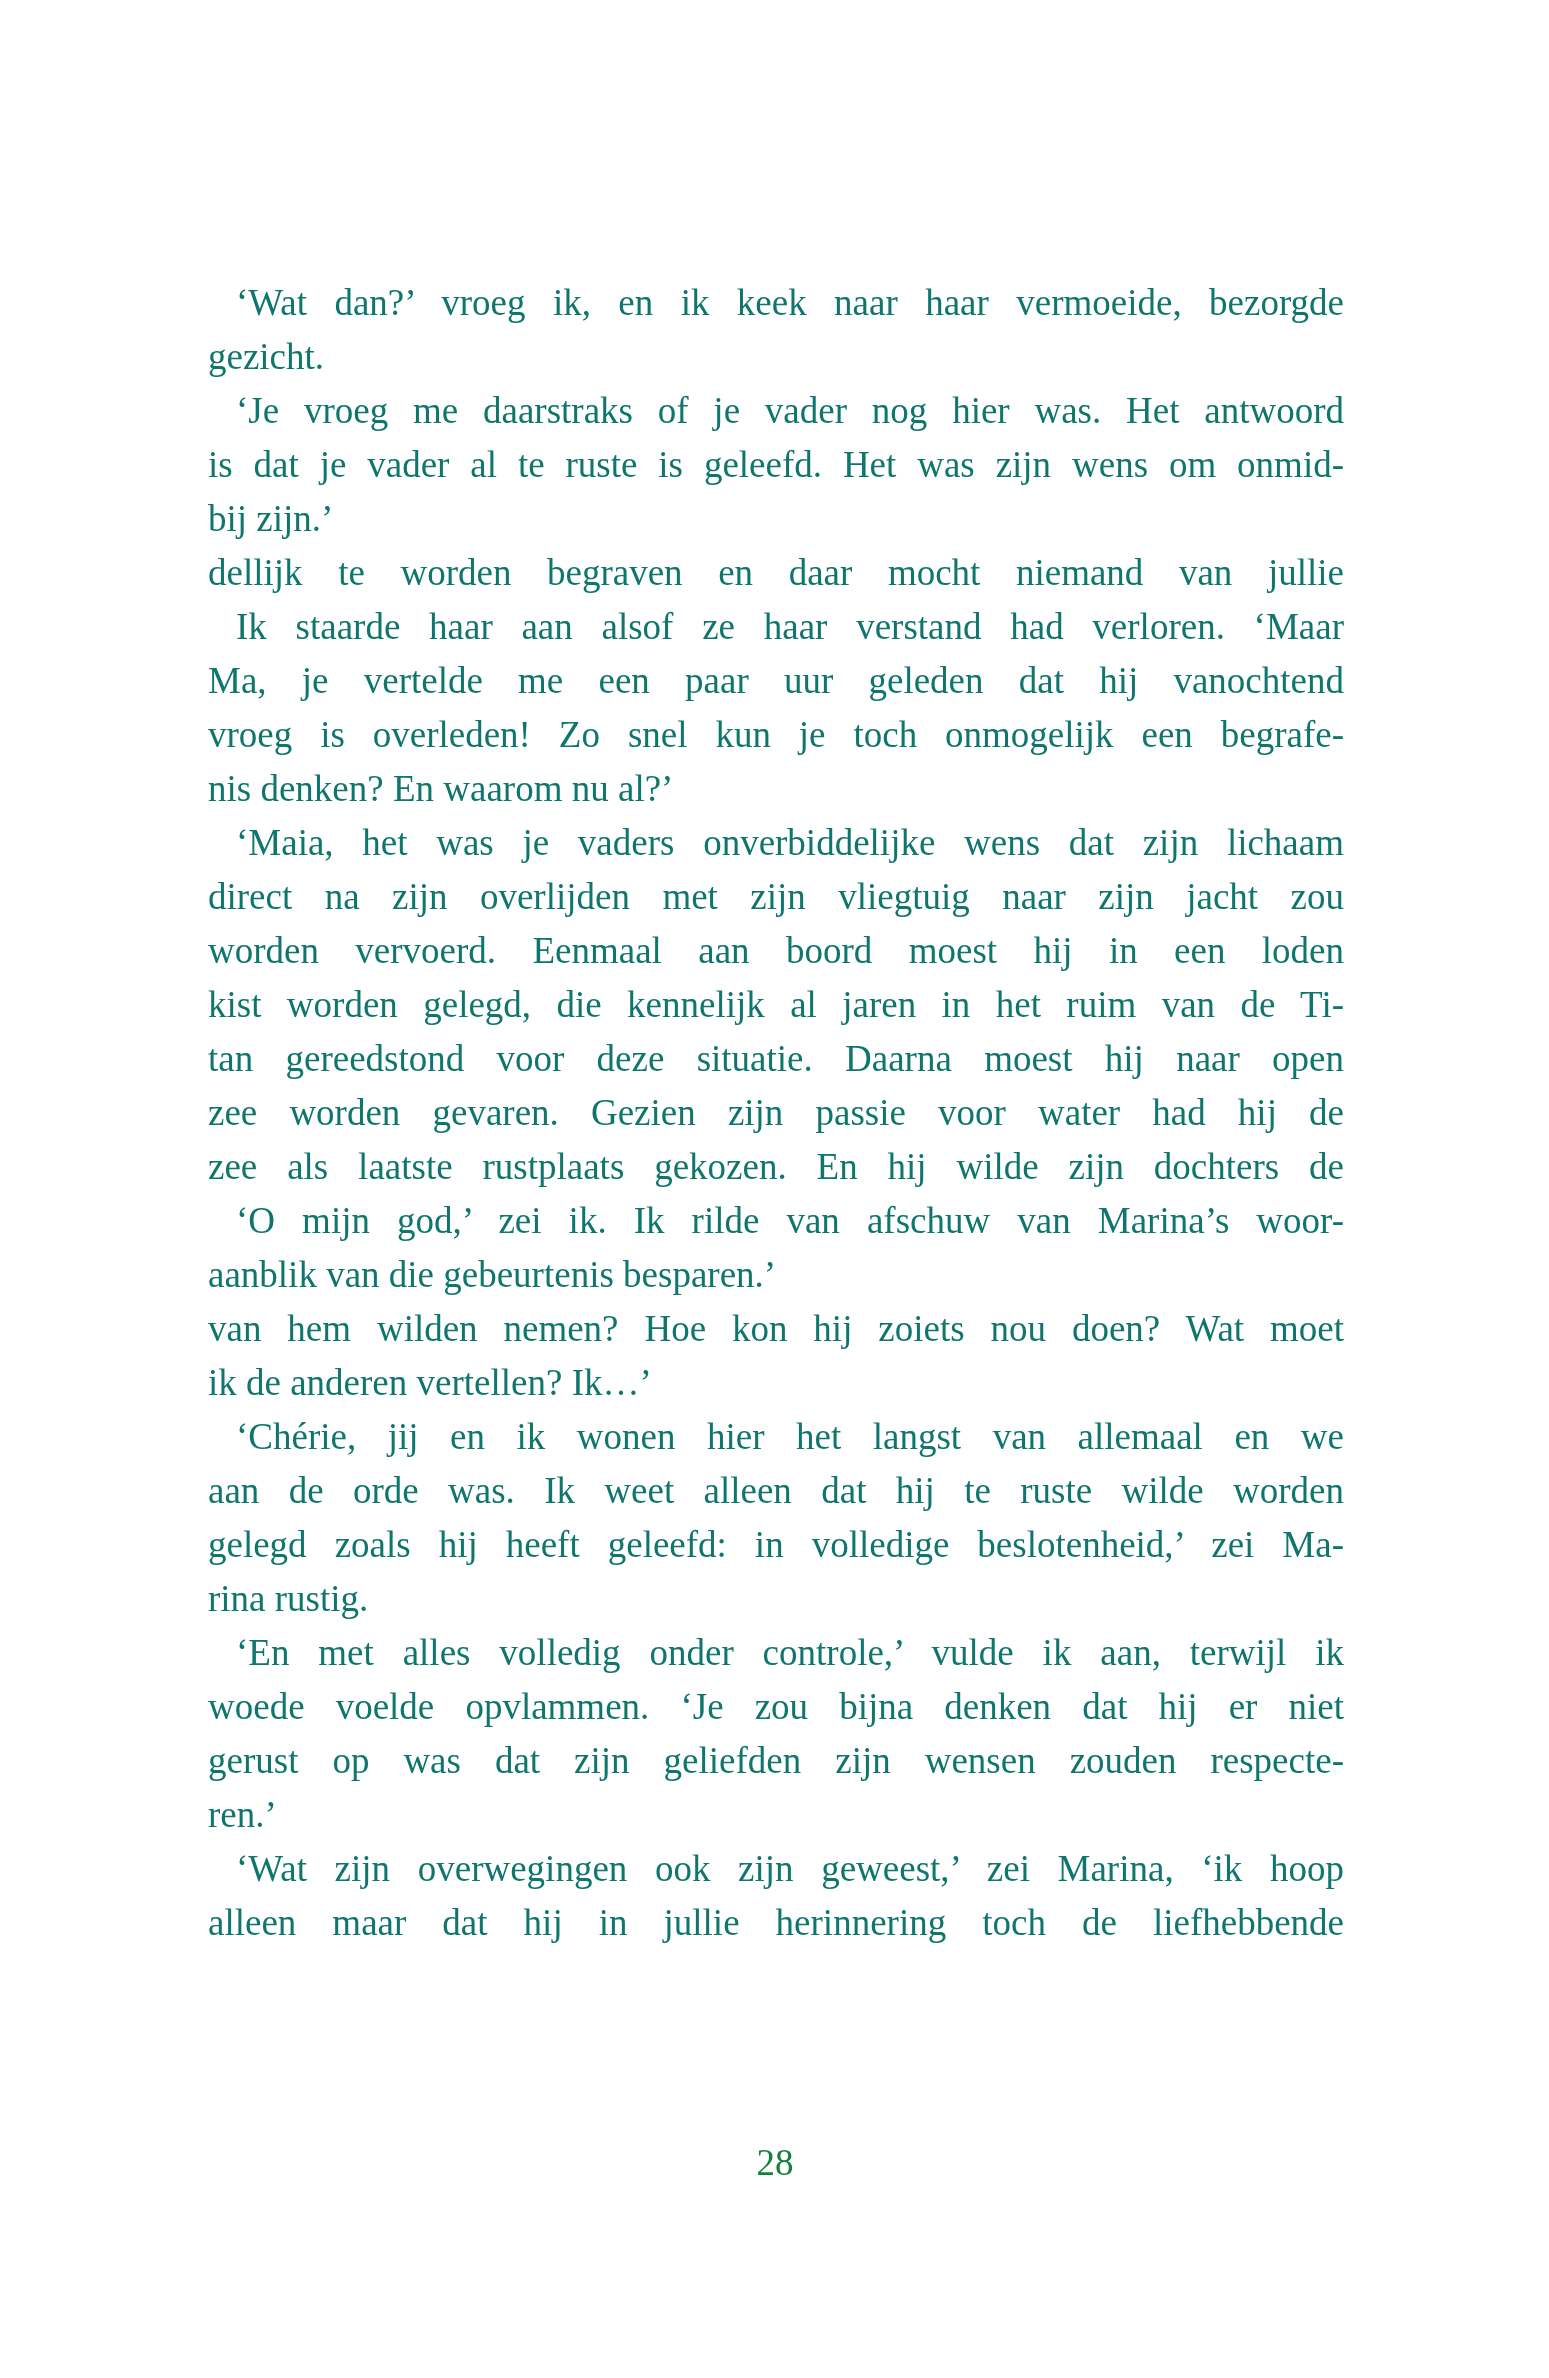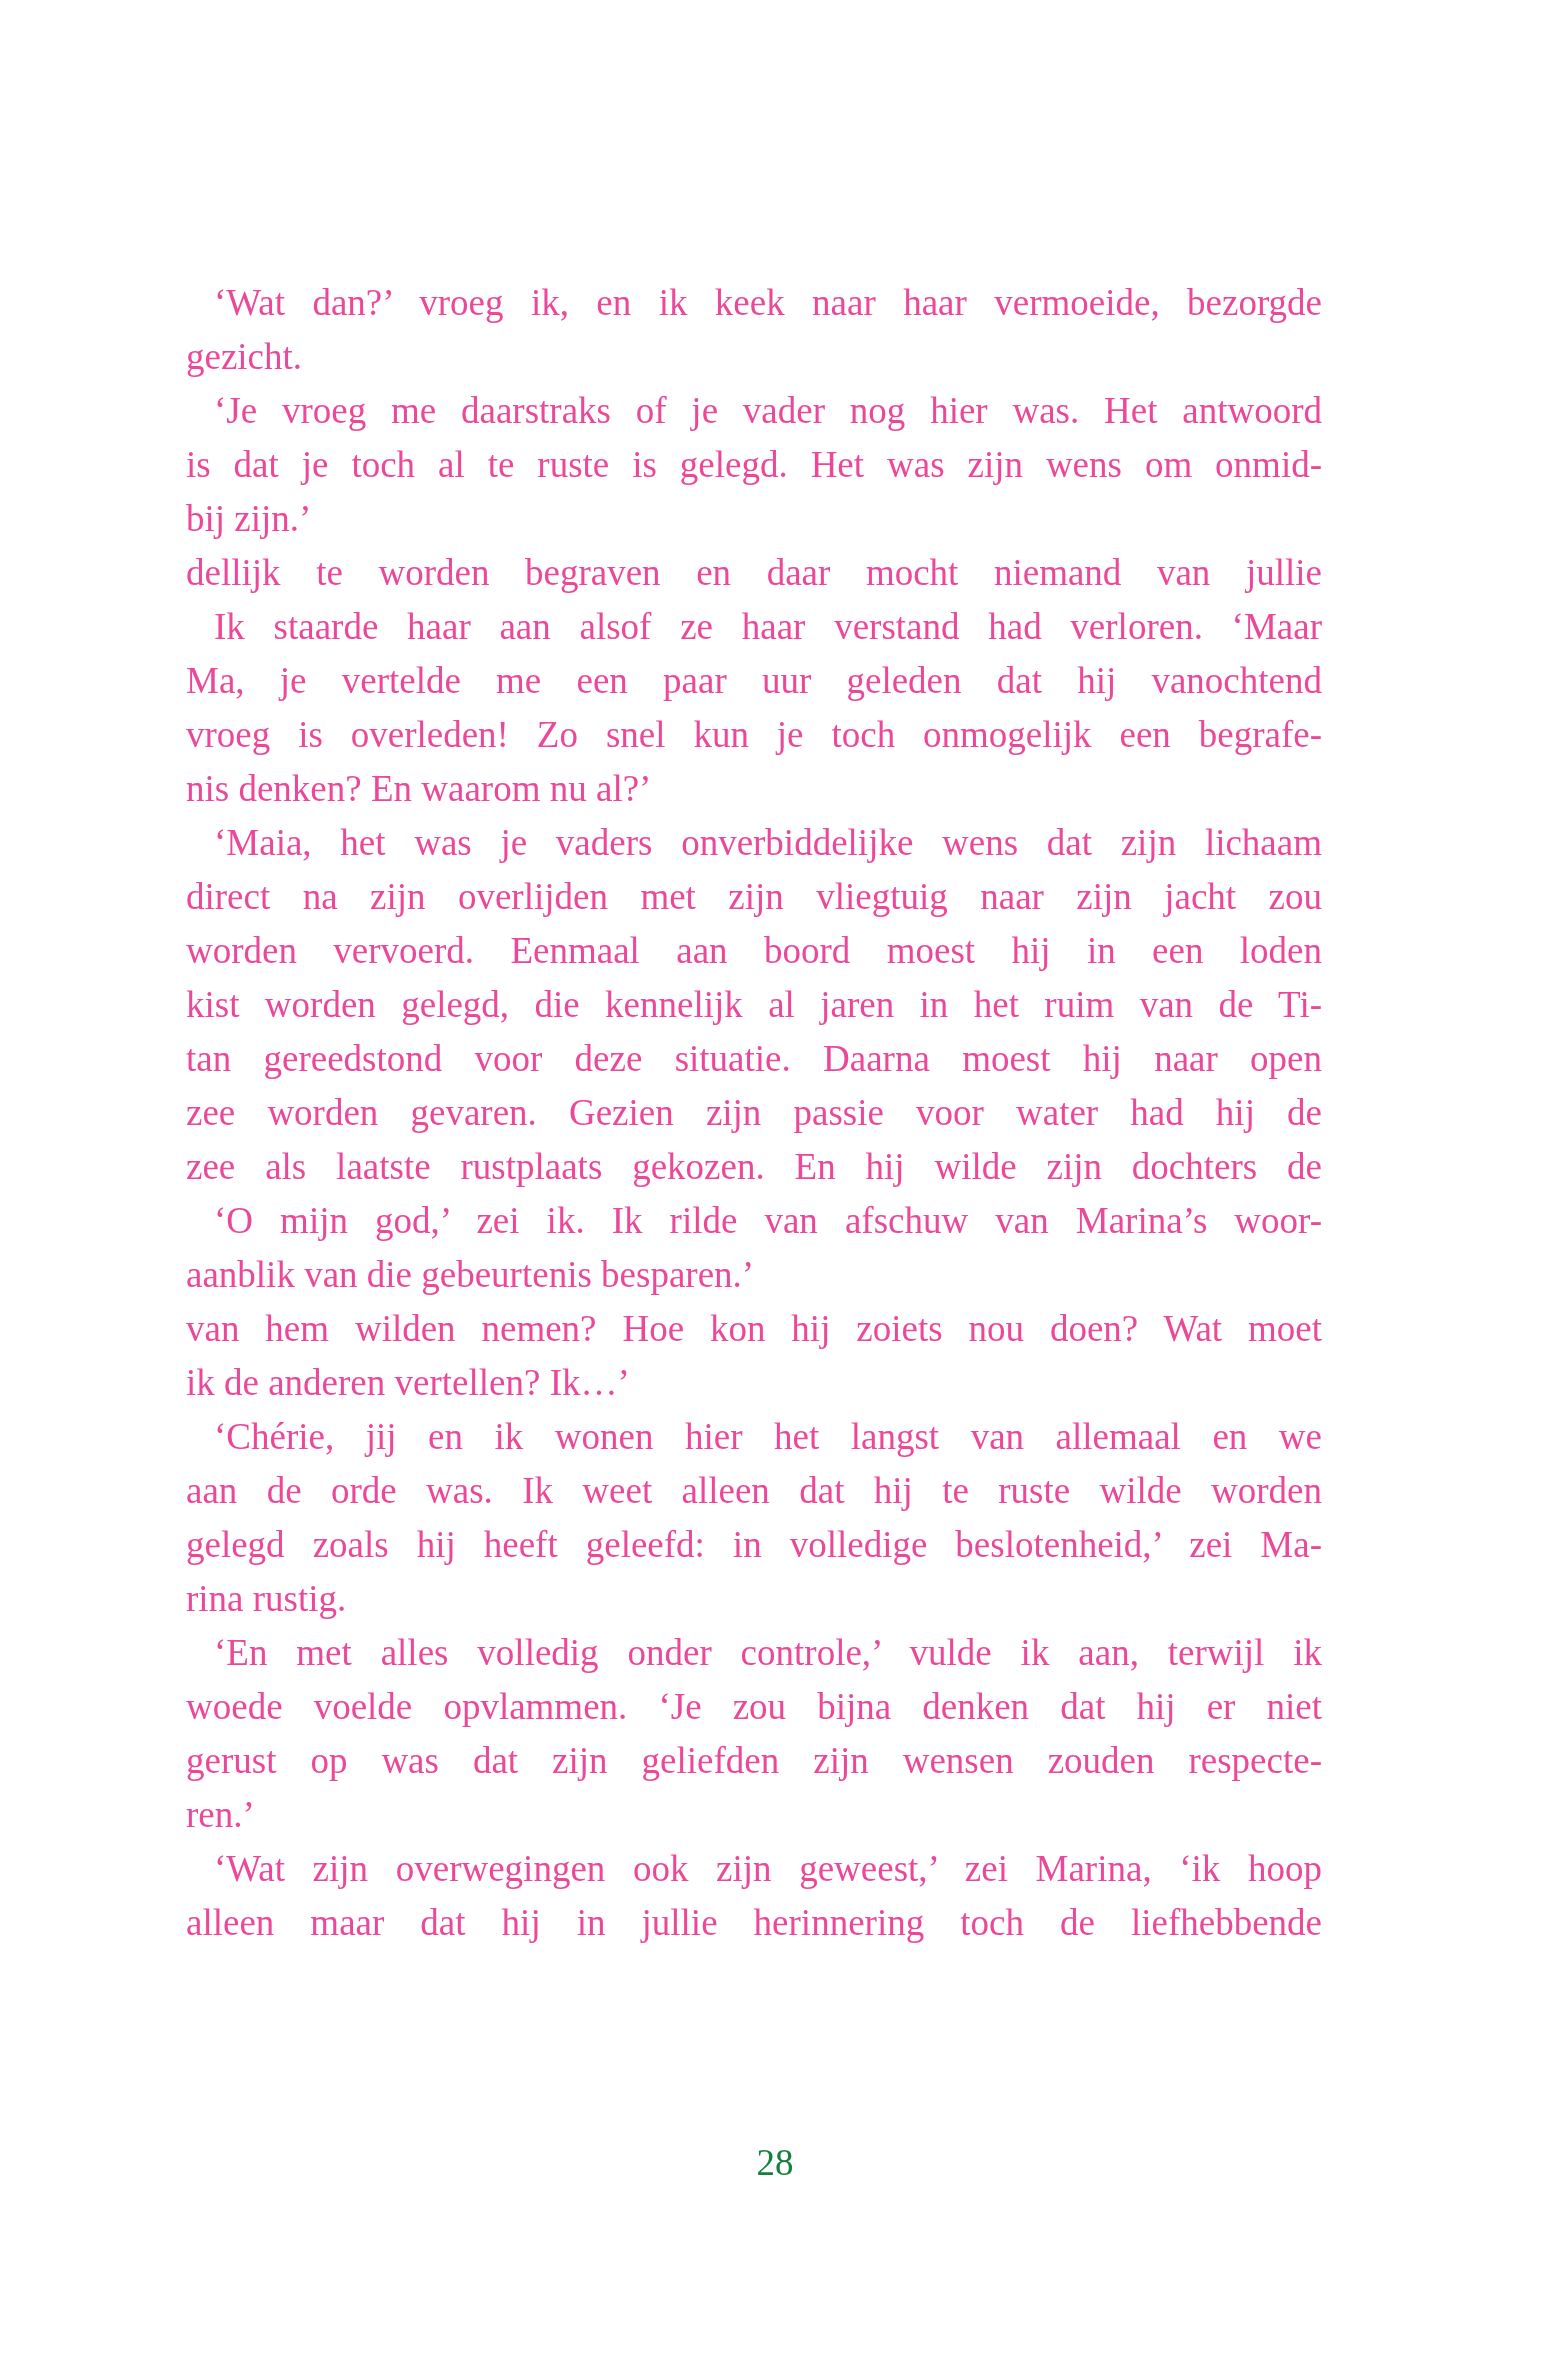--- a/index.html
+++ b/index.html
@@ -16,24 +16,24 @@
     .page {
       position: absolute;
       left: 0;
       top: 0;
       width: 1550px;
       height: 2379px;
       background: #ffffff;
     }
     .text-block {
       position: absolute;
-      left: 186px;
+      left: 208px;
       top: 276px;
       width: 1136px;
-      color: #ec4899;
+      color: #0f766e;
       font-family: "Liberation Serif", "DejaVu Serif", serif;
       font-size: 37px;
       line-height: 54px;
     }
     .line {
       display: block;
       height: 54px;
       white-space: nowrap;
       text-align: justify;
       text-align-last: justify;
@@ -57,21 +57,21 @@
     }
   </style>
 </head>
 <body>
 
 <div class="page">
   <div class="text-block">
     <span class="line indent">‘Wat dan?’ vroeg ik, en ik keek naar haar vermoeide, bezorgde</span>
     <span class="line last">gezicht.</span>
     <span class="line indent">‘Je vroeg me daarstraks of je vader nog hier was. Het antwoord</span>
-    <span class="line">is dat je toch al te ruste is gelegd. Het was zijn wens om onmid-</span>
+    <span class="line">is dat je vader al te ruste is geleefd. Het was zijn wens om onmid-</span>
     <span class="line last">bij zijn.’</span>
     <span class="line">dellijk te worden begraven en daar mocht niemand van jullie</span>
     <span class="line indent">Ik staarde haar aan alsof ze haar verstand had verloren. ‘Maar</span>
     <span class="line">Ma, je vertelde me een paar uur geleden dat hij vanochtend</span>
     <span class="line">vroeg is overleden! Zo snel kun je toch onmogelijk een begrafe-</span>
     <span class="line last">nis denken? En waarom nu al?’</span>
     <span class="line indent">‘Maia, het was je vaders onverbiddelijke wens dat zijn lichaam</span>
     <span class="line">direct na zijn overlijden met zijn vliegtuig naar zijn jacht zou</span>
     <span class="line">worden vervoerd. Eenmaal aan boord moest hij in een loden</span>
     <span class="line">kist worden gelegd, die kennelijk al jaren in het ruim van de Ti-</span>

